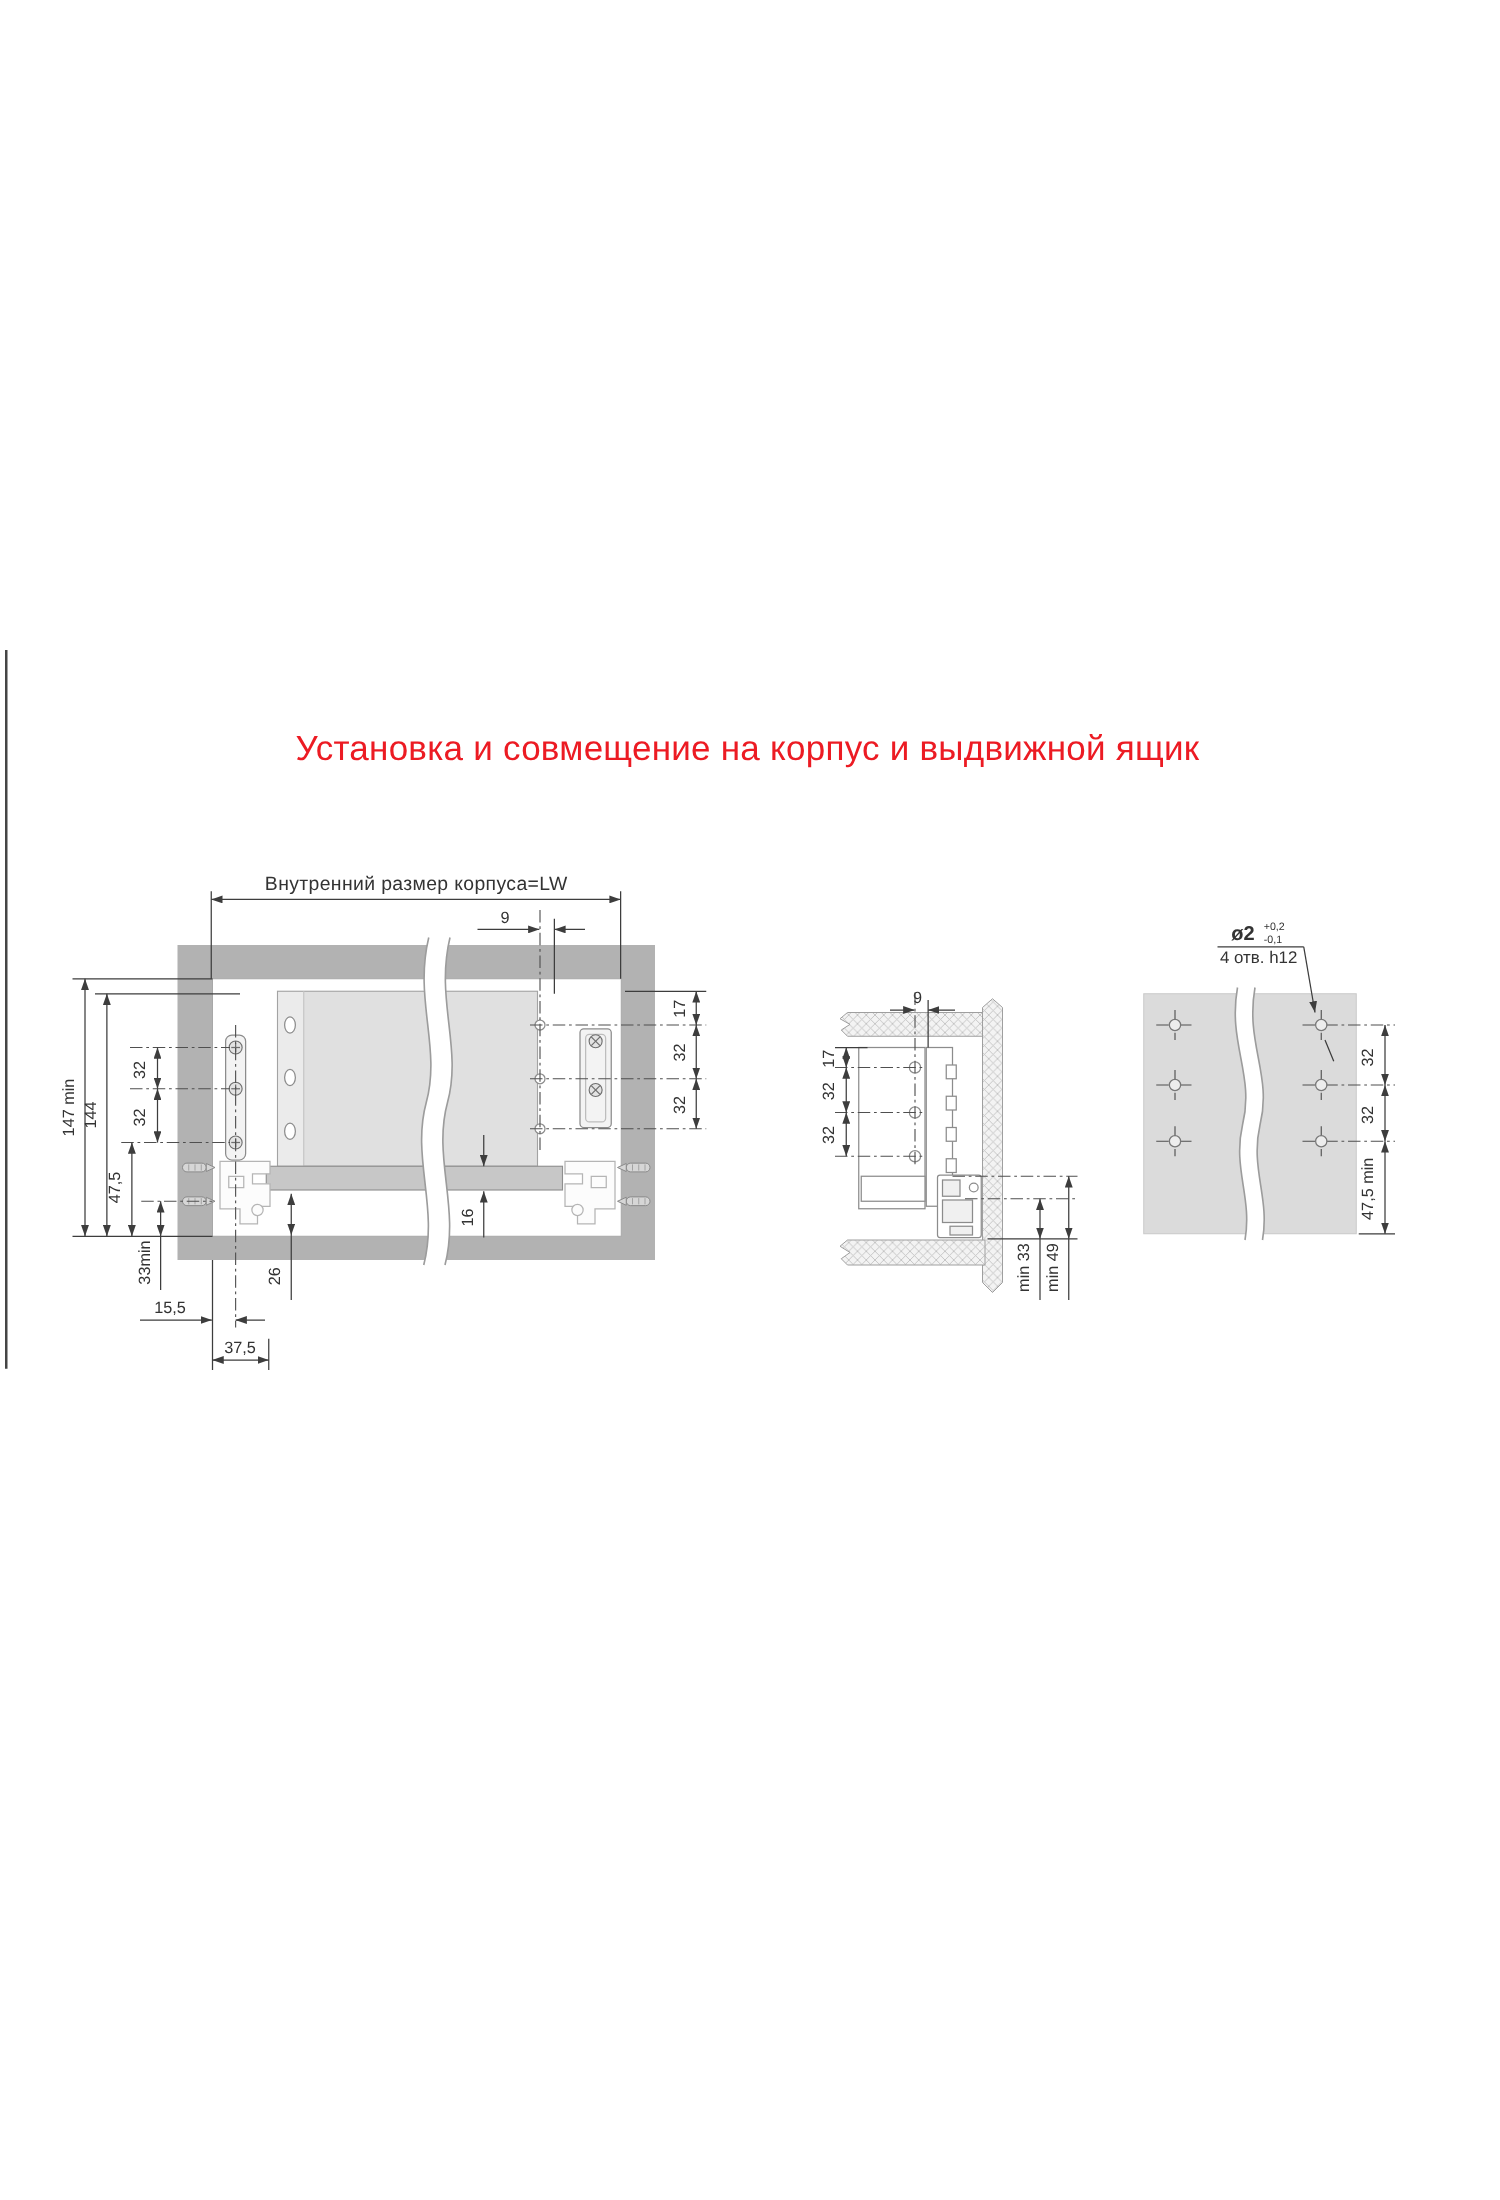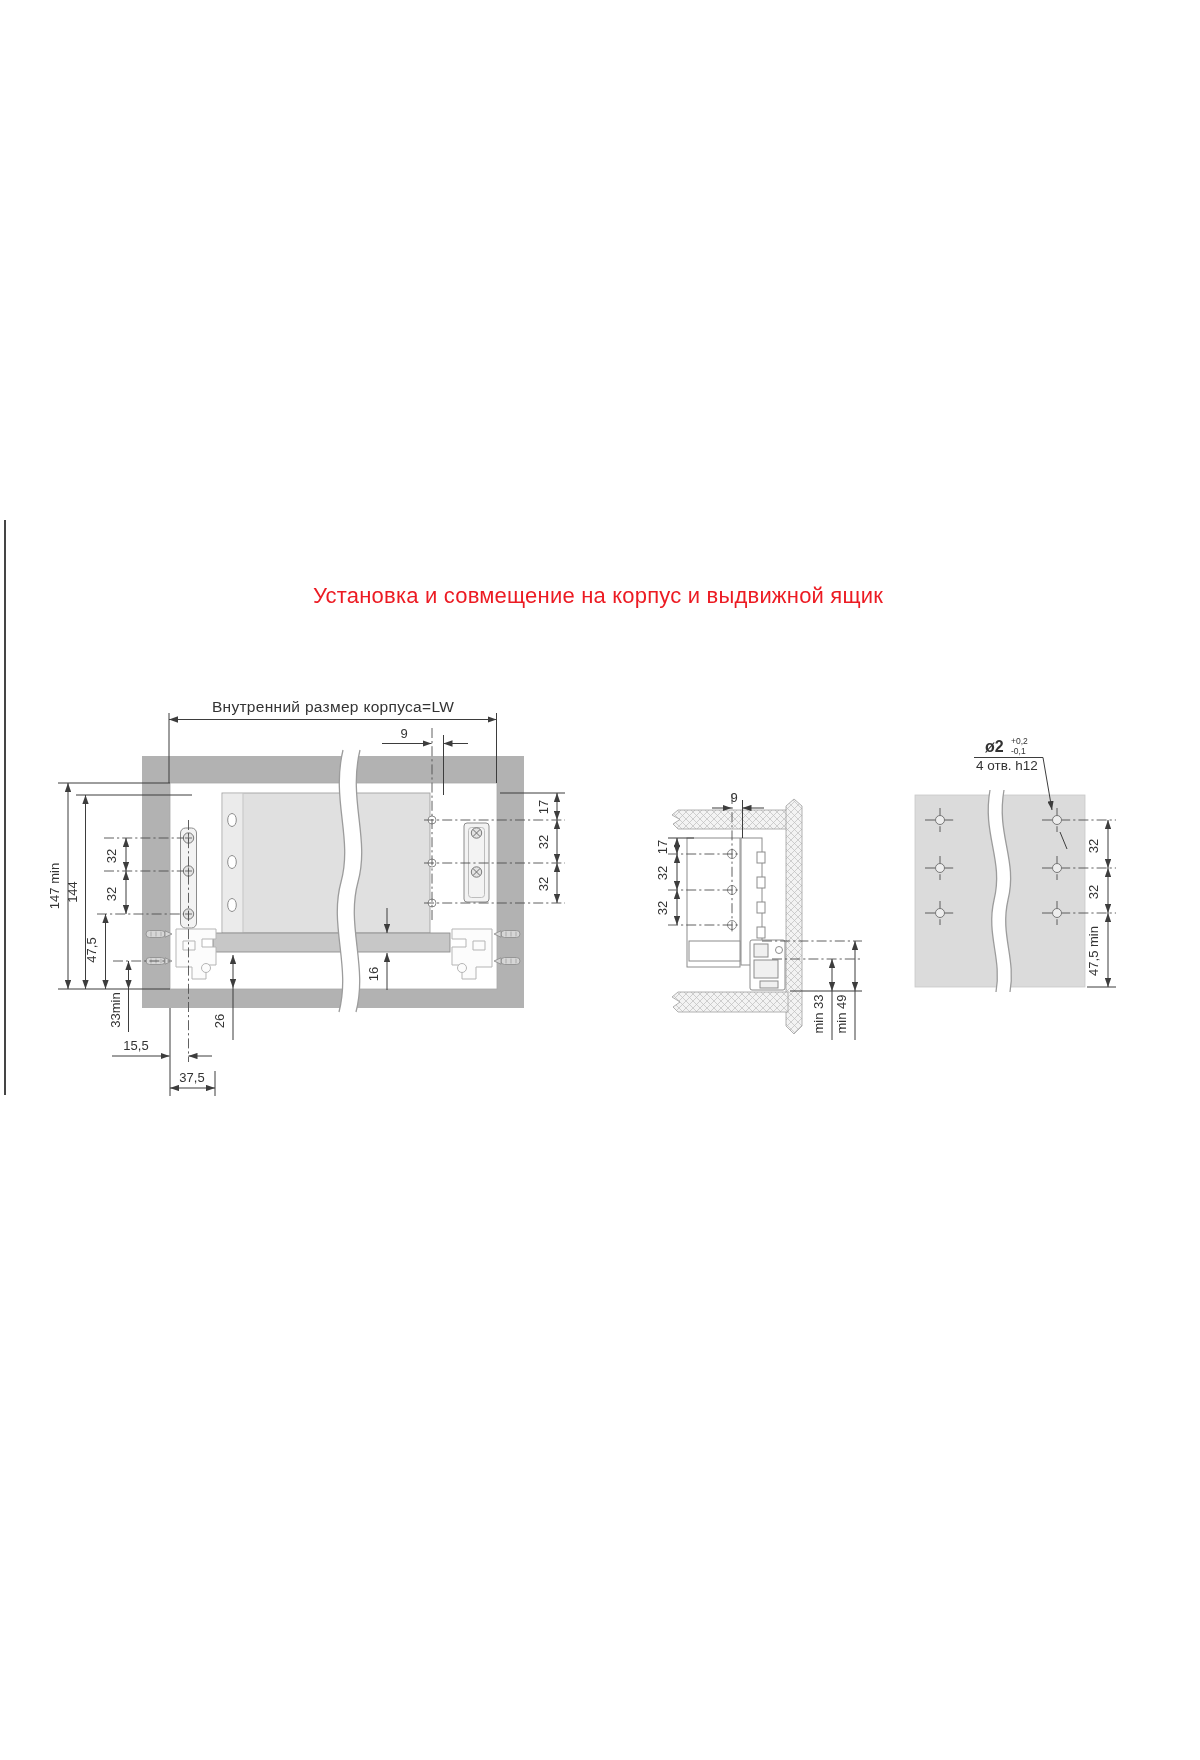--- a/index.html
+++ b/index.html
@@ -1,20 +1,20 @@
 <!DOCTYPE html>
 <html><head>
 <meta charset="utf-8">
 <style>
   html,body{margin:0;padding:0;background:#fff;}
   .page{position:relative;width:1200px;height:1760px;background:#ffffff;overflow:hidden;
         font-family:"Liberation Sans",sans-serif;}
   .left-border{position:absolute;left:4px;top:520px;width:2px;height:575px;background:#454545;}
   .title{position:absolute;left:0;right:4px;top:583px;text-align:center;
-         font-size:22px;font-weight:500;letter-spacing:.2px;color:#ec1b23;}
+         font-size:28px;font-weight:500;letter-spacing:.2px;color:#ec1b23;}
   svg.dgm{position:absolute;}
   svg text{font-family:"Liberation Sans",sans-serif;font-size:13px;fill:#333;}
   .t15{font-size:15.5px;letter-spacing:.3px;}
   .t16{font-size:16px;font-weight:bold;}
   .t9{font-size:8.5px;}
   .t13b{font-size:13.5px;}
   .dim{stroke:#3d3d3d;stroke-width:1;fill:none;}
   .dd{stroke:#4f4f4f;stroke-width:.9;fill:none;stroke-dasharray:10 3 2.2 3;}
   .oln{stroke:#8c8c8c;stroke-width:1;fill:#ffffff;}
   .lt{stroke:#b5b5b5;stroke-width:1;fill:#fcfcfc;}

